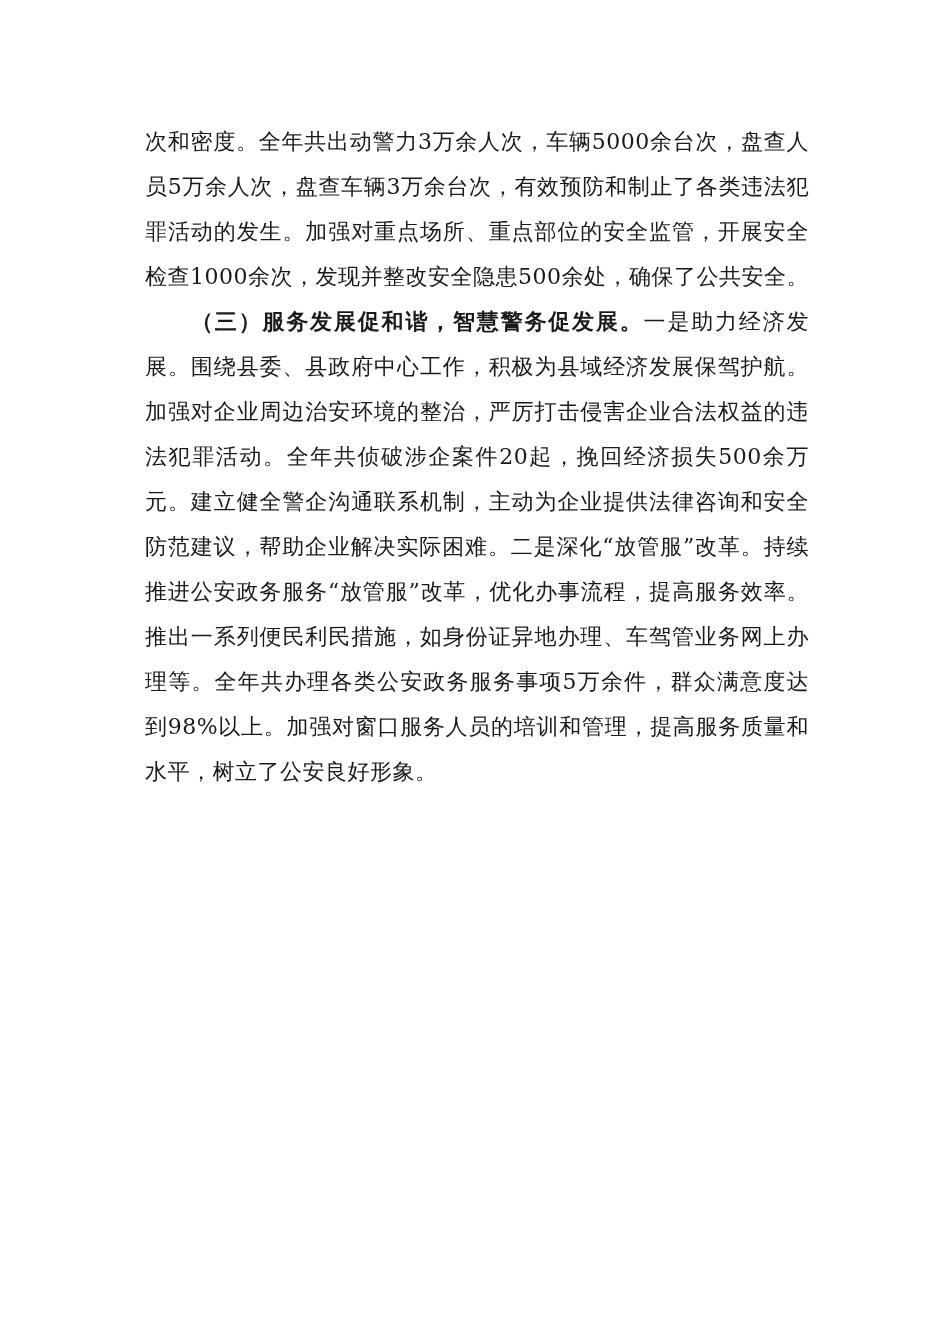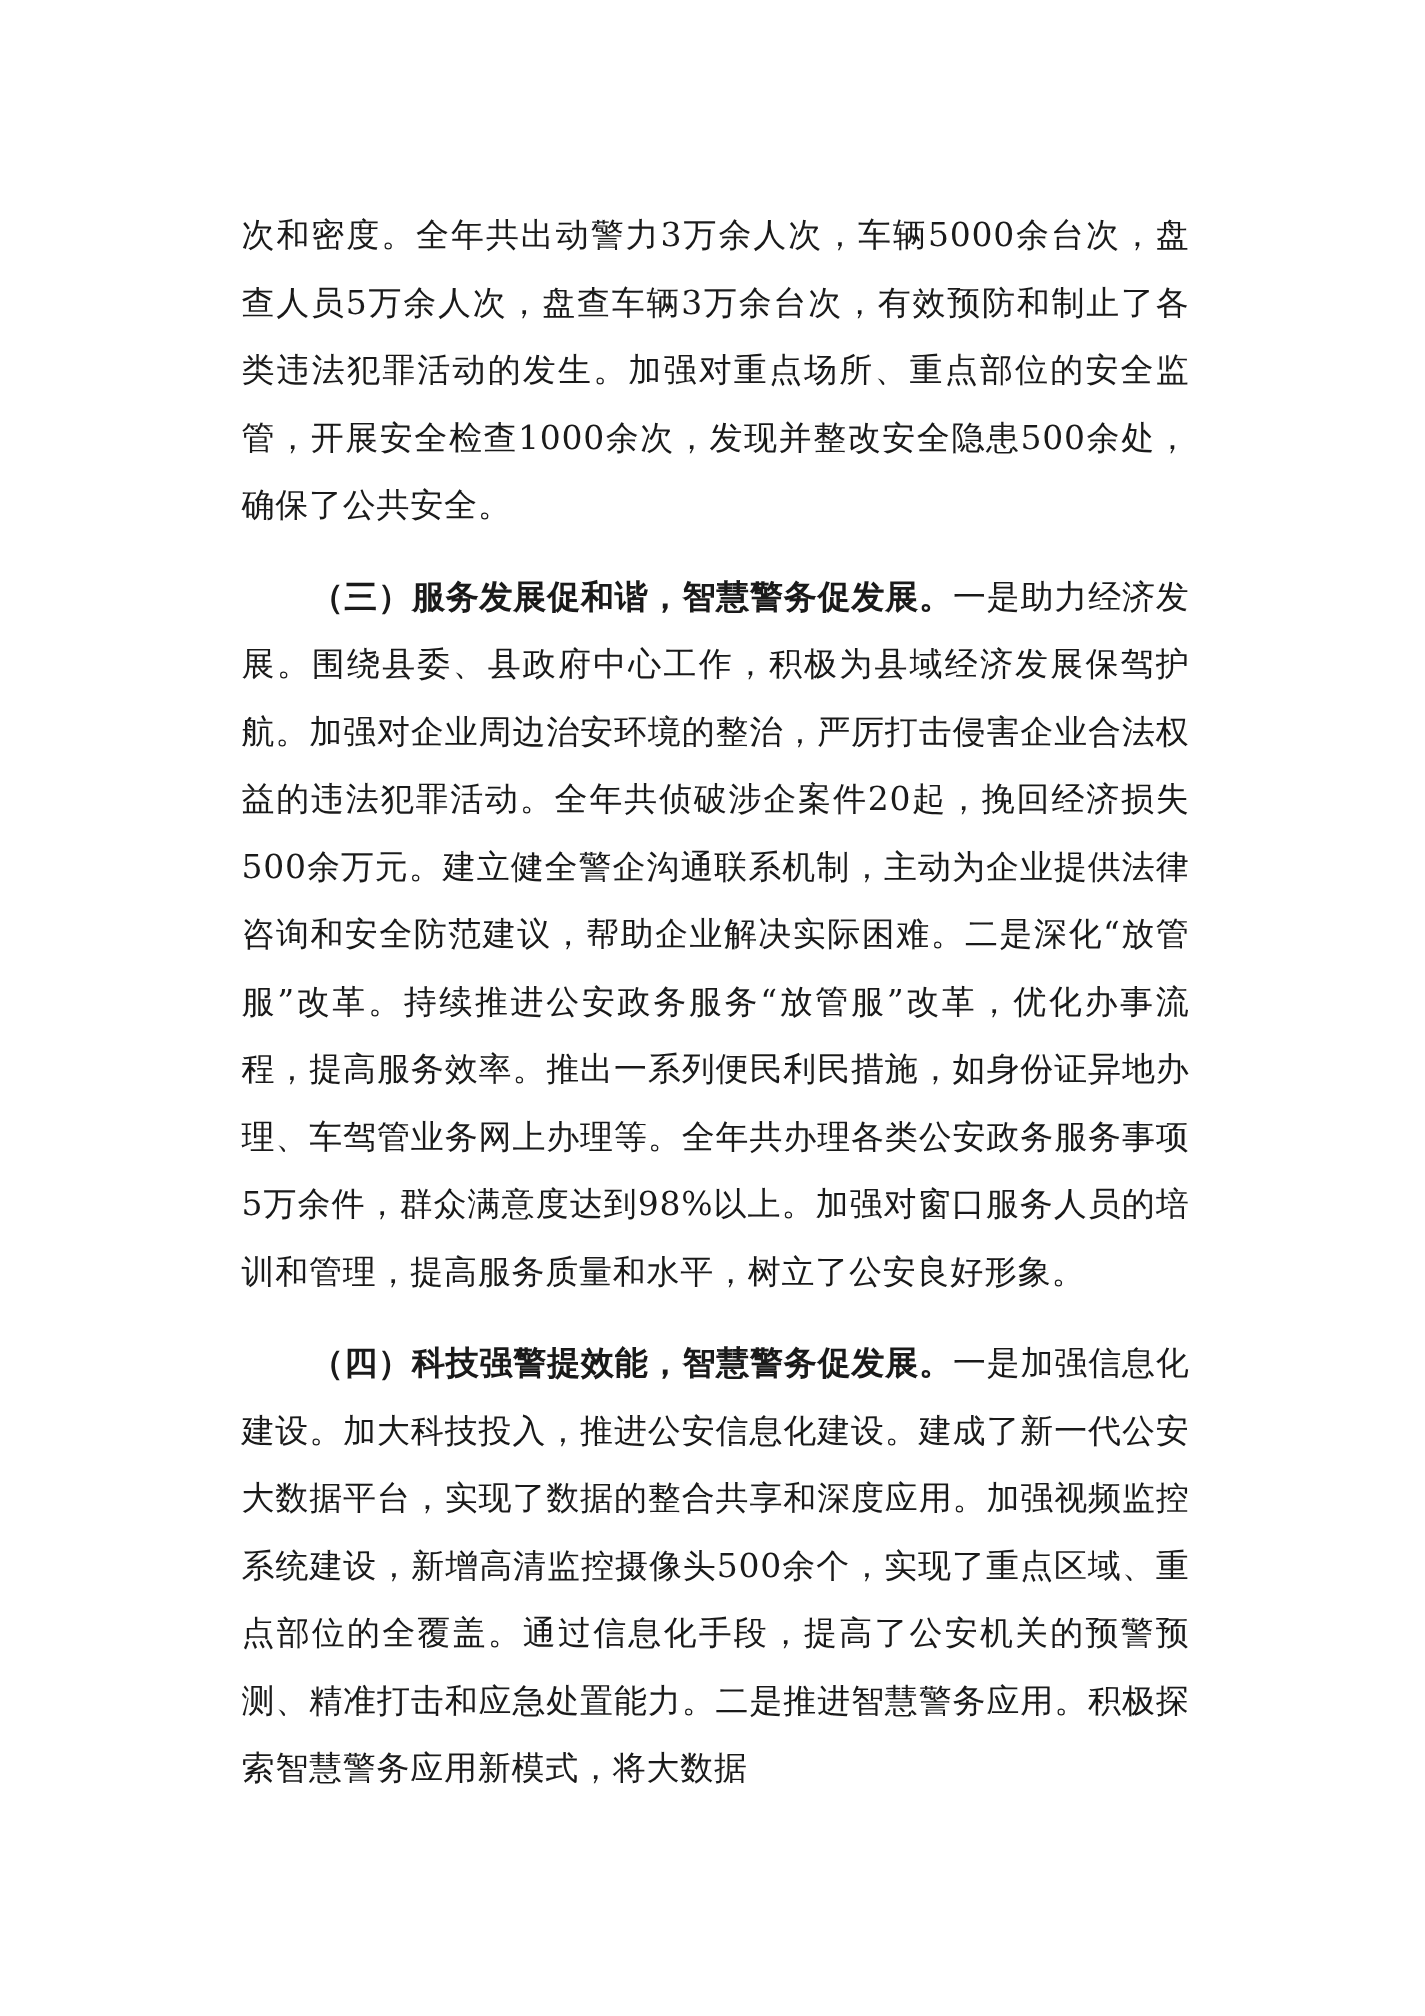--- a/index.html
+++ b/index.html
@@ -10,30 +10,27 @@
       top: 119px;
       width: 664px;
       font-family: "DejaVu Serif", "Liberation Serif", serif;
       font-size: 22px;
       line-height: 45px;
       color: #1a1a1a;
       text-align: justify;
       text-justify: inter-character;
       letter-spacing: 0.5px;
     }
-    .para { margin: 16px; padding: 0; }
+    .para { margin: 0; padding: 0; }
     .indent { text-indent: 46px; }
     .heading { font-weight: bold; }
   </style>
 </head>
 <body>
 
 <div class="page">
   <p class="para">
     <span>次和密度。全年共出动警力3万余人次，车辆5000余台次，盘查人员5万余人次，盘查车辆3万余台次，有效预防和制止了各类违法犯罪活动的发生。加强对重点场所、重点部位的安全监管，开展安全检查1000余次，发现并整改安全隐患500余处，确保了公共安全。</span>
   </p>
   <p class="para indent">
     <span class="heading">（三）服务发展促和谐，智慧警务促发展。</span><span>一是助力经济发展。围绕县委、县政府中心工作，积极为县域经济发展保驾护航。加强对企业周边治安环境的整治，严厉打击侵害企业合法权益的违法犯罪活动。全年共侦破涉企案件20起，挽回经济损失500余万元。建立健全警企沟通联系机制，主动为企业提供法律咨询和安全防范建议，帮助企业解决实际困难。二是深化“放管服”改革。持续推进公安政务服务“放管服”改革，优化办事流程，提高服务效率。推出一系列便民利民措施，如身份证异地办理、车驾管业务网上办理等。全年共办理各类公安政务服务事项5万余件，群众满意度达到98%以上。加强对窗口服务人员的培训和管理，提高服务质量和水平，树立了公安良好形象。</span>
   </p>
-  <p class="para indent">
-    <span class="heading">（四）科技强警提效能，智慧警务促发展。</span><span>一是加强信息化建设。加大科技投入，推进公安信息化建设。建成了新一代公安大数据平台，实现了数据的整合共享和深度应用。加强视频监控系统建设，新增高清监控摄像头500余个，实现了重点区域、重点部位的全覆盖。通过信息化手段，提高了公安机关的预警预测、精准打击和应急处置能力。二是推进智慧警务应用。积极探索智慧警务应用新模式，将大数据</span>
-  </p>
 </div>
 
 </body></html>

